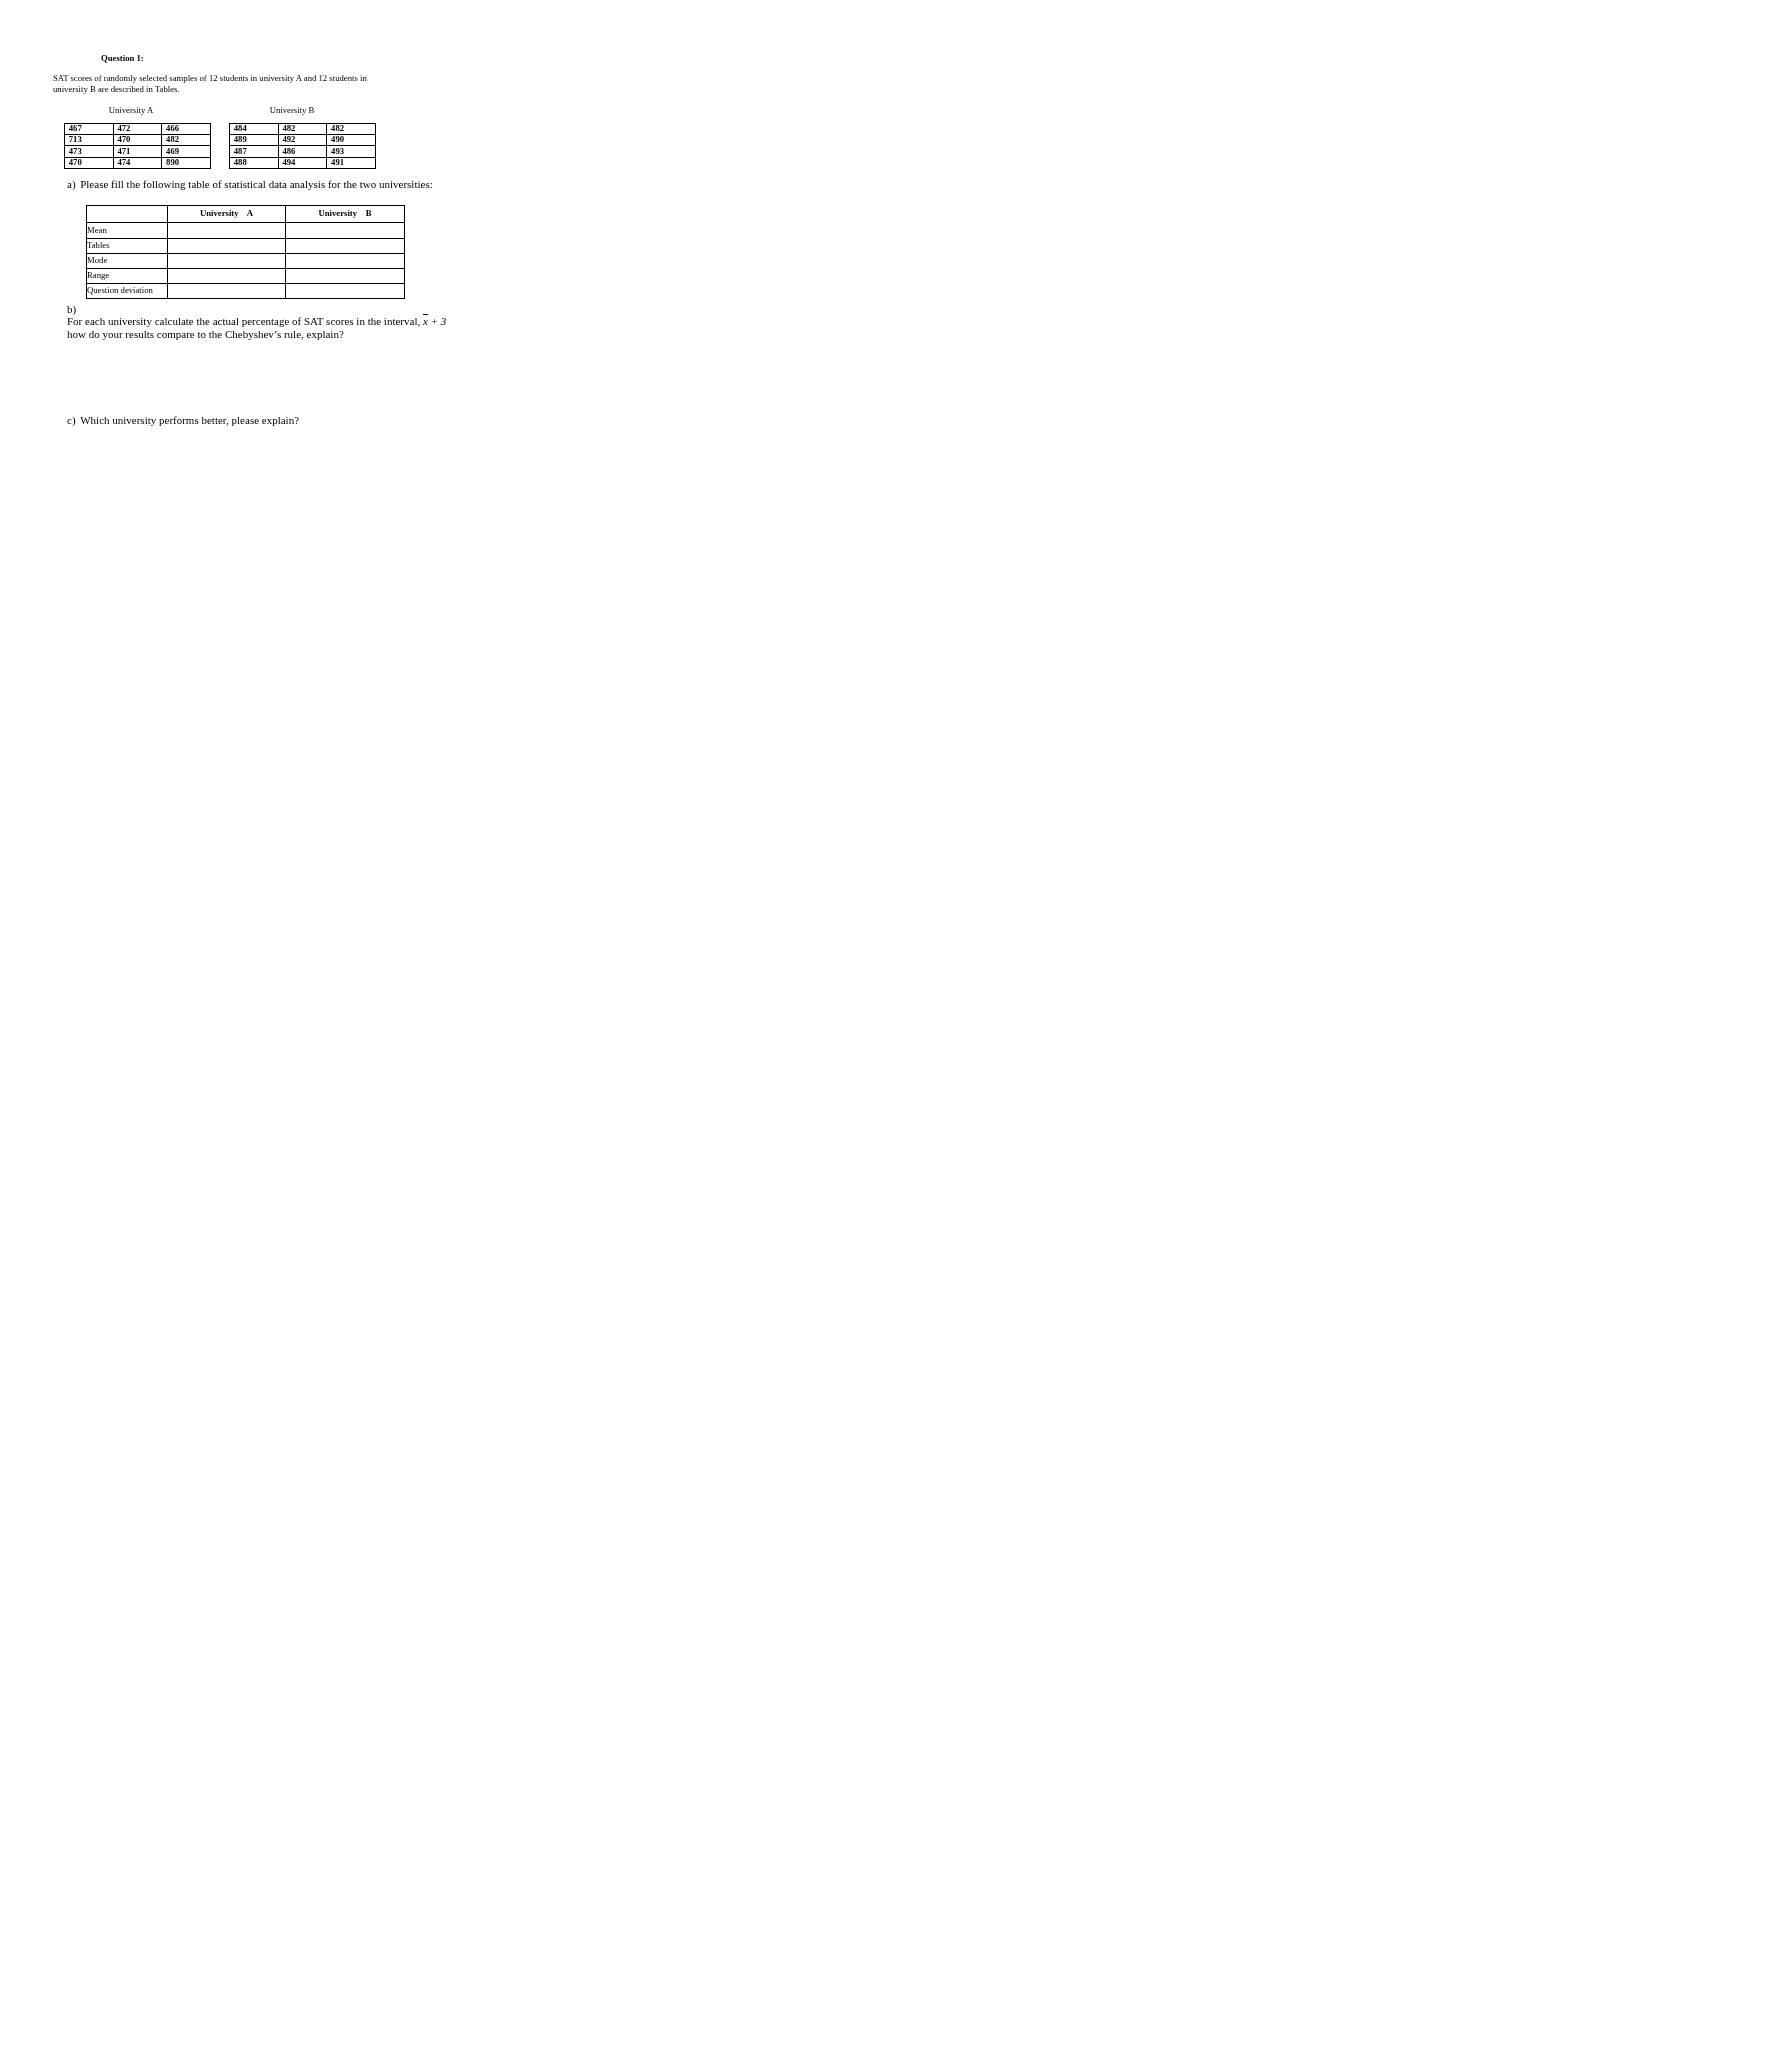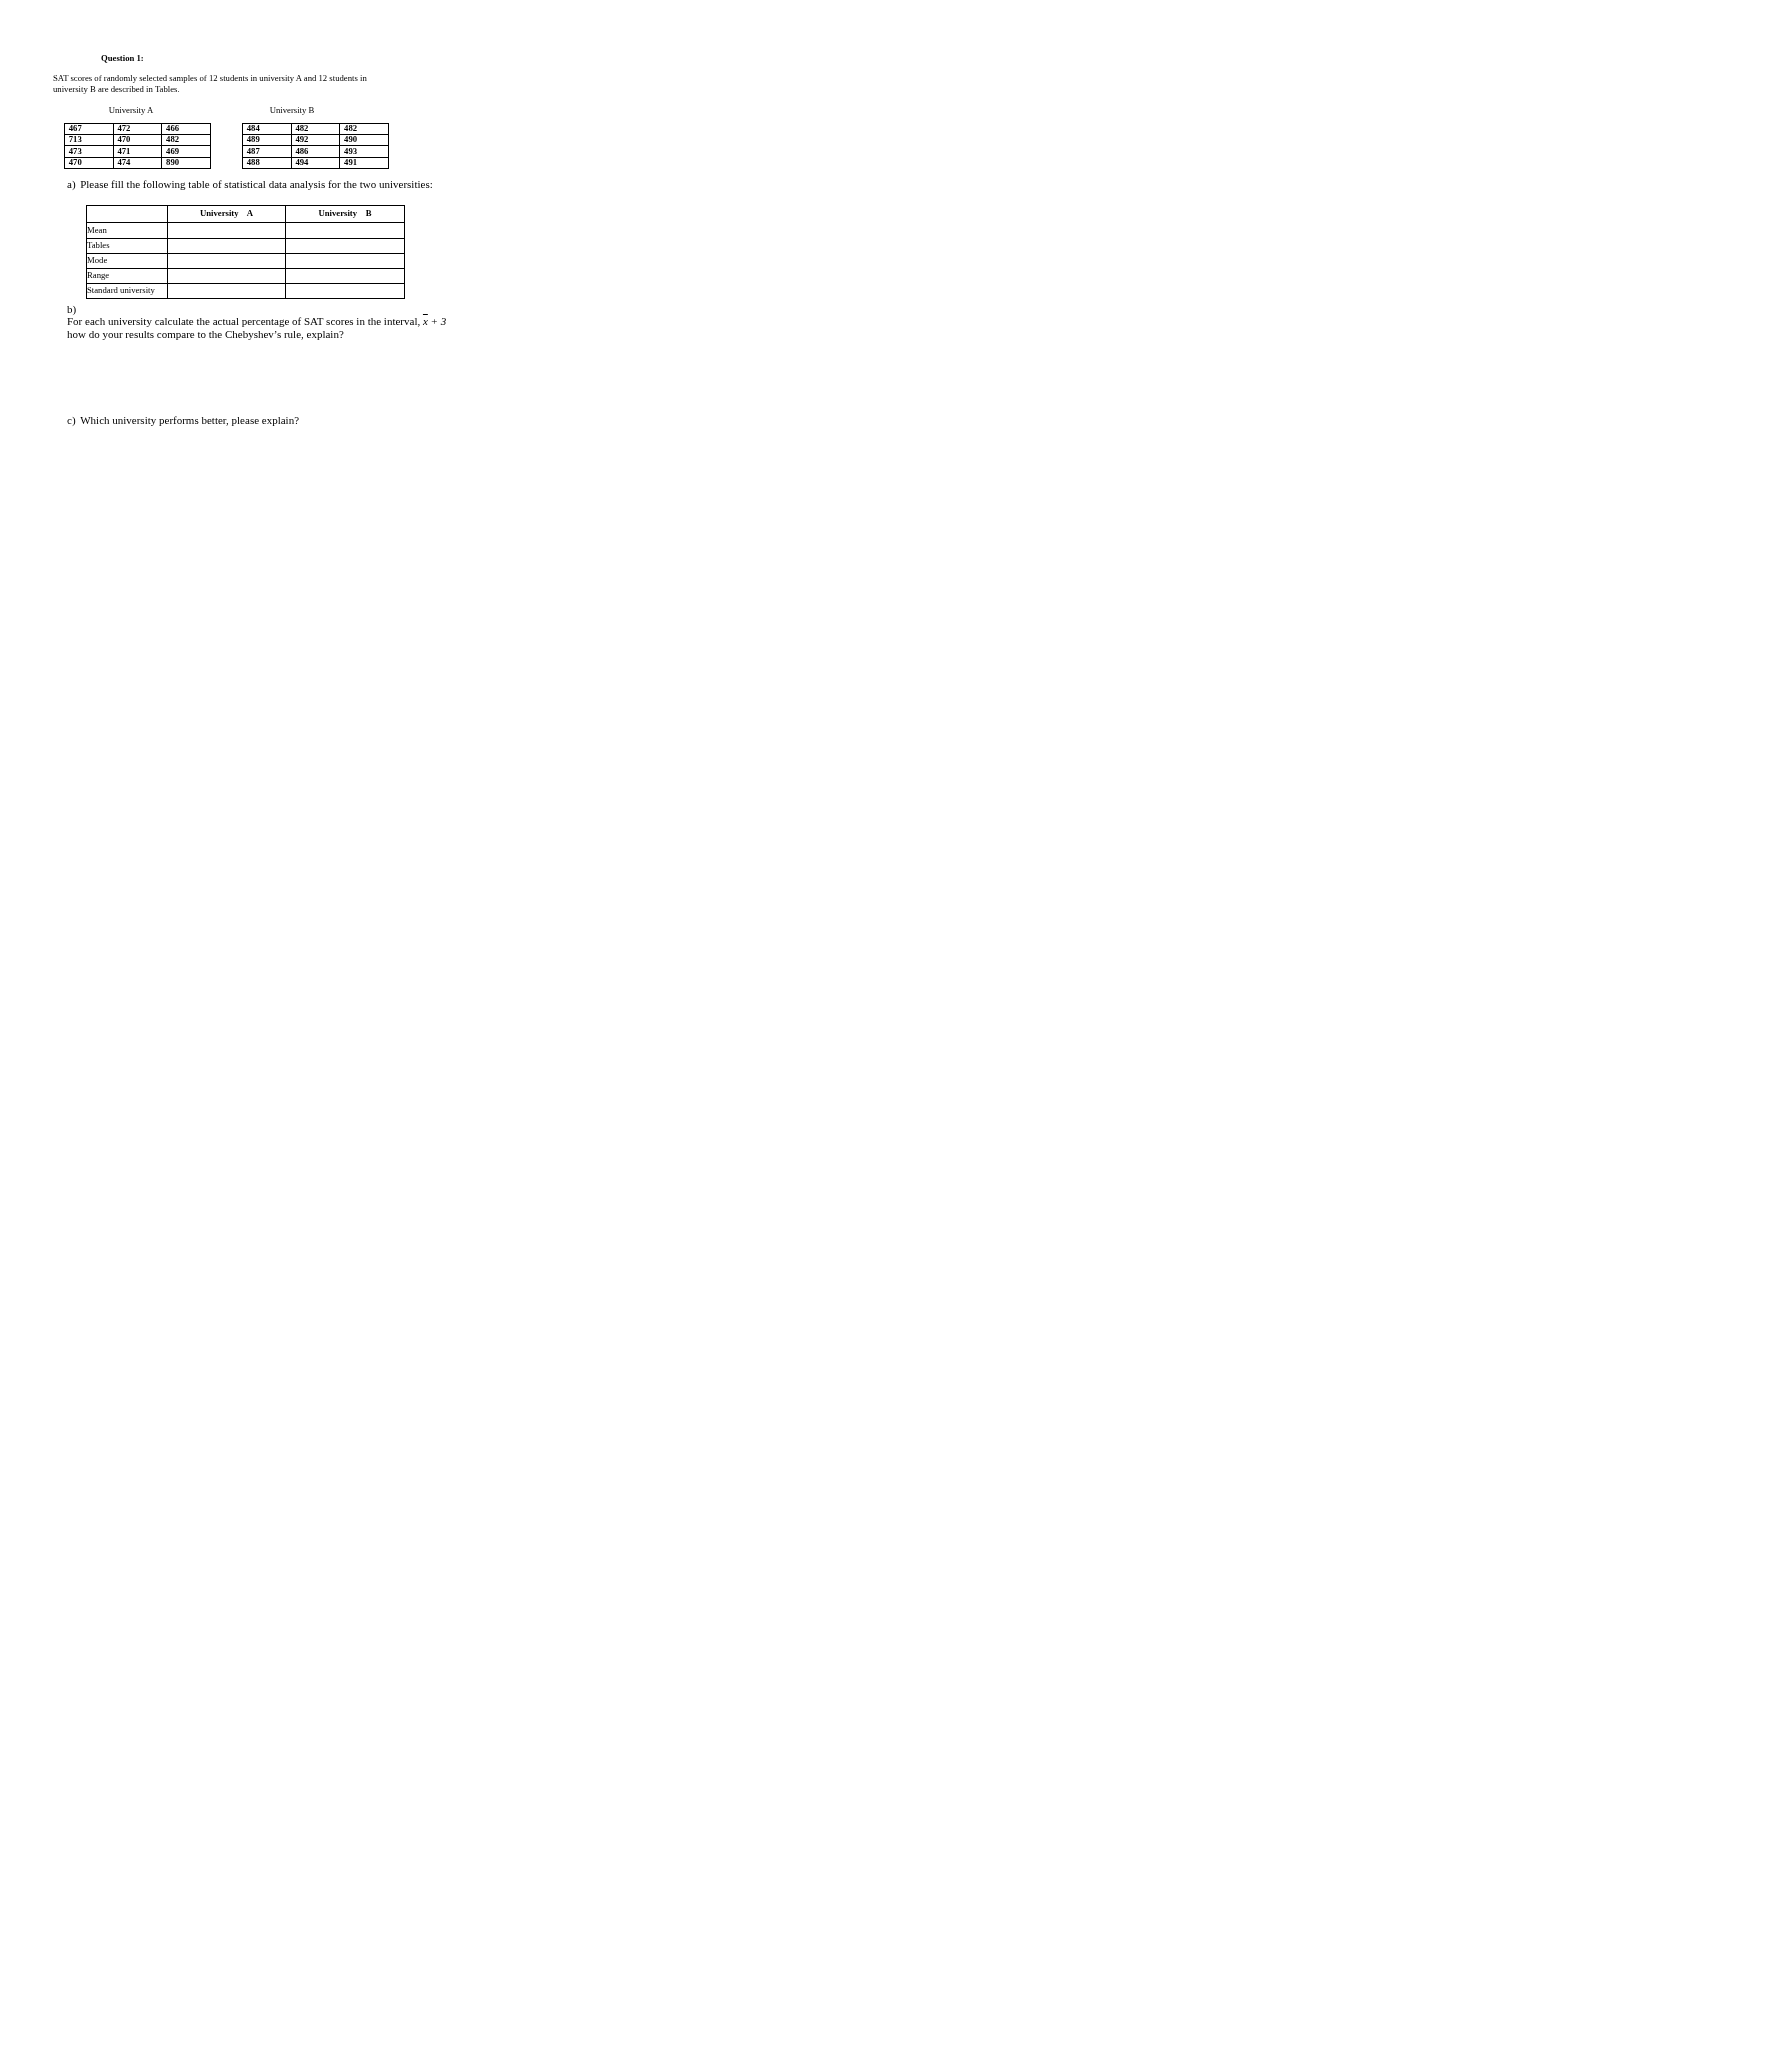--- a/index.html
+++ b/index.html
@@ -39,21 +39,21 @@
   .uni-title.a { left: 64px; }
   .uni-title.b { left: 225px; }
 
   table.score-table {
     position: absolute;
     top: 123px;
     border-collapse: collapse;
     table-layout: fixed;
   }
   table.score-table.a { left: 64px; }
-  table.score-table.b { left: 242px; }
+  table.score-table.b { left: 229px; }
   table.score-table td {
     width: 44px;
     height: 9px;
     border: 0.6px solid #000;
     border-top-width: 1px;
     border-bottom-width: 1px;
     font-weight: bold;
     font-size: 8.7px;
     padding: 0 0 1.2px 3.7px;
     vertical-align: middle;
@@ -206,21 +206,21 @@
         <td class="rowlabel">Mode</td>
         <td></td>
         <td></td>
       </tr>
       <tr class="datarow">
         <td class="rowlabel">Range</td>
         <td></td>
         <td></td>
       </tr>
       <tr class="datarow">
-        <td class="rowlabel">Standard university</td>
+        <td class="rowlabel">Question deviation</td>
         <td></td>
         <td></td>
       </tr>
     </tbody>
   </table>
 
   <div class="part part-b">
     <span class="plabel">b)</span><span class="ptext">
       <span class="nowrap"><span>For each university calculate the actual percentage of SAT scores in the interval, </span><span class="math"><span class="xbar">x</span><span> + 3s</span></span></span><br>
       <span class="nowrap">how do your results compare to the Chebyshev’s rule, explain?</span>

